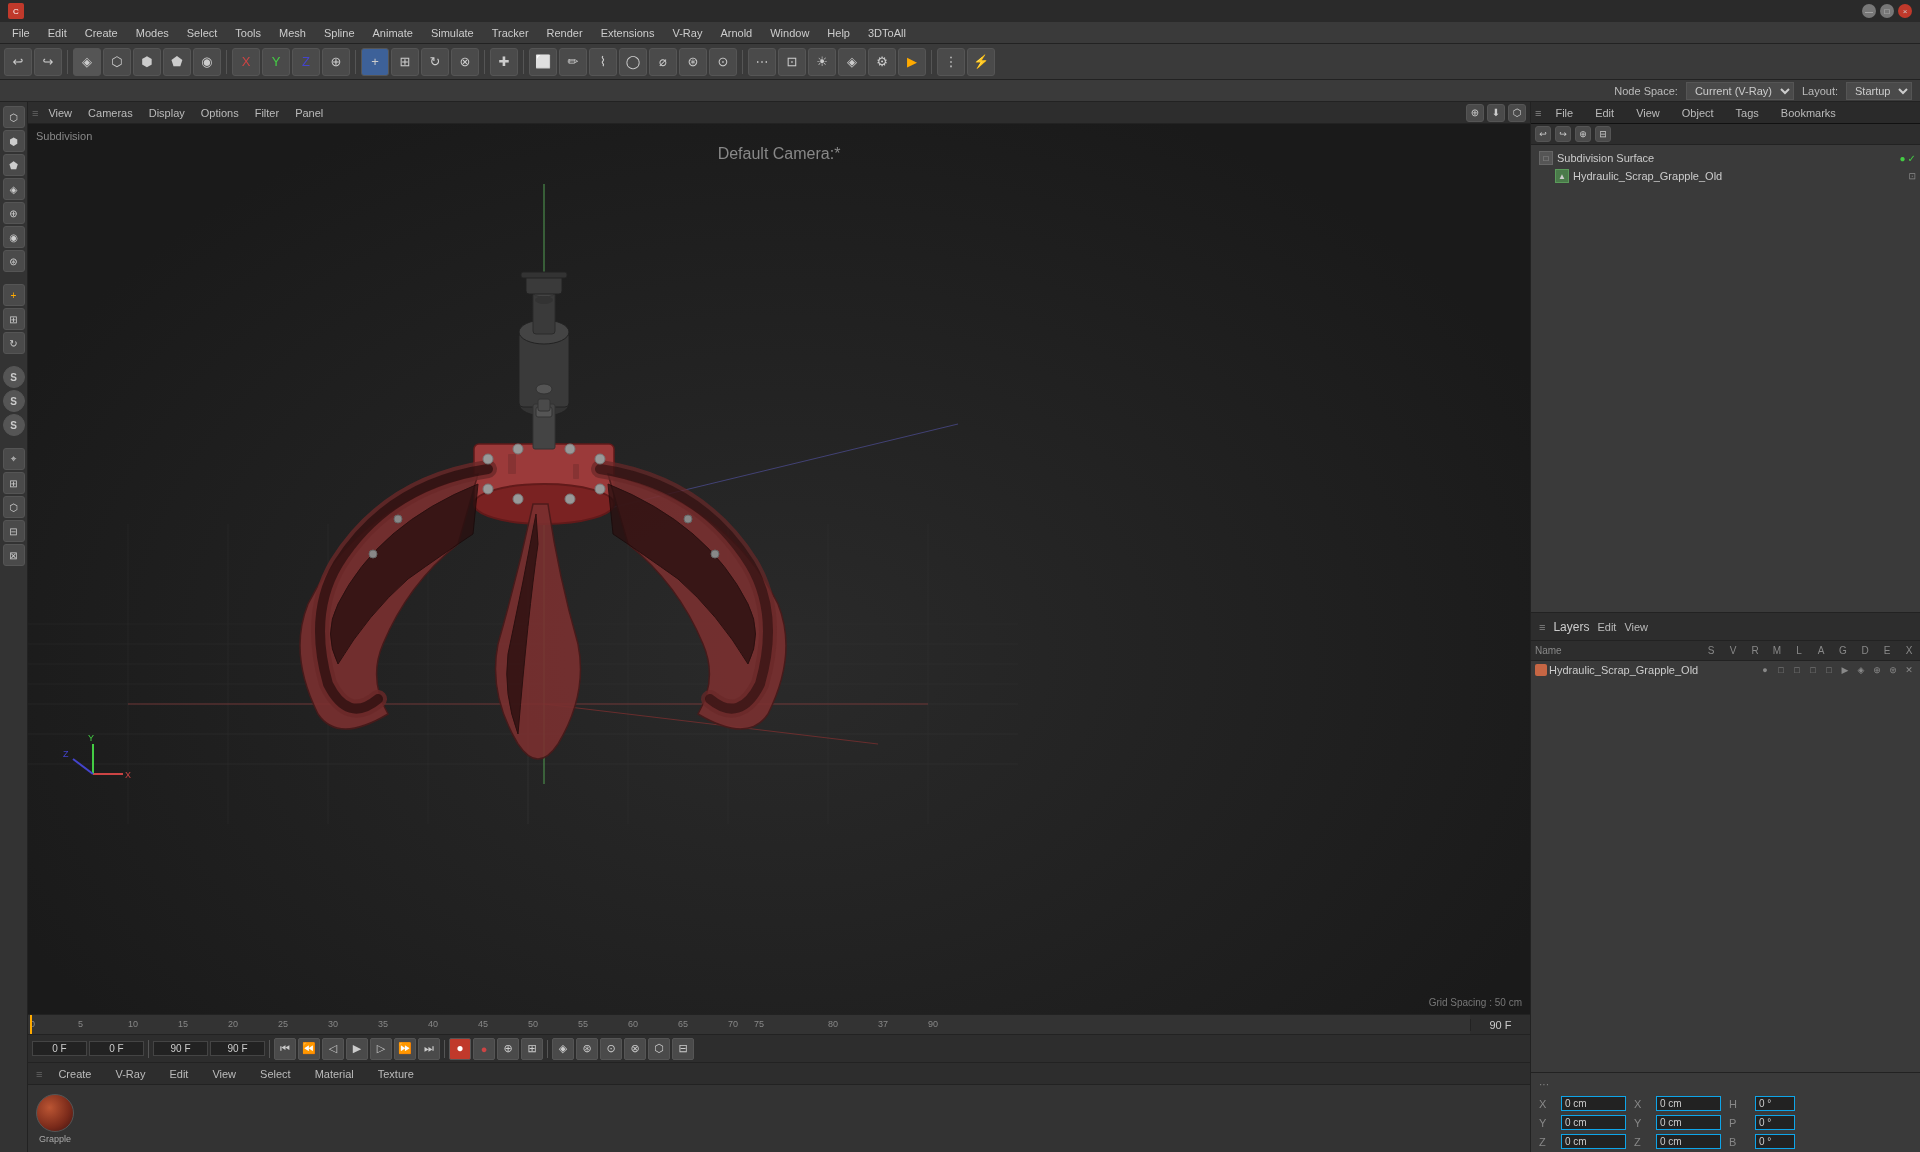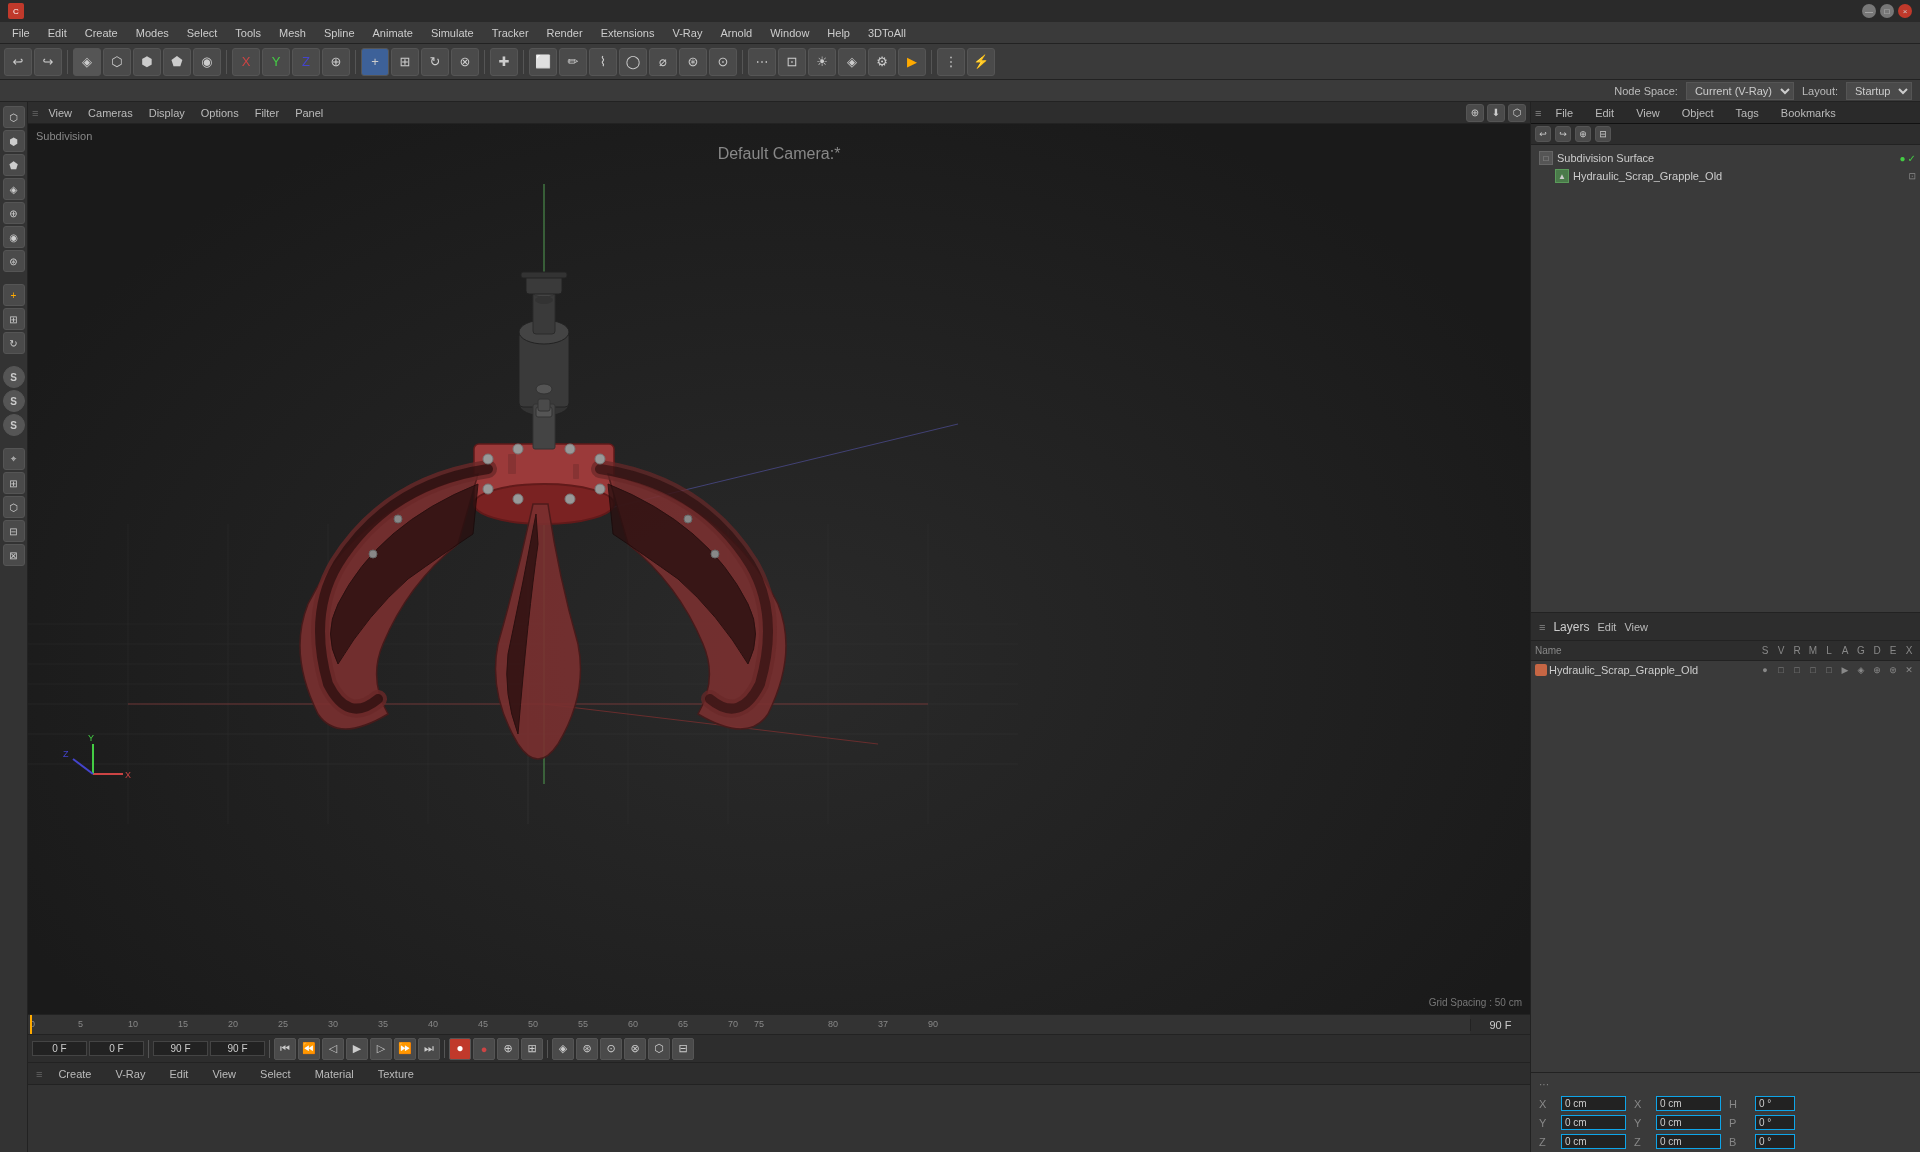--- a/index.html
+++ b/index.html
@@ -664,20 +664,27 @@
       <div id="material-toolbar">
         <span style="color:#666;font-size:11px;">≡</span>
         <span class="menu-item">Create</span>
         <span class="menu-item">V-Ray</span>
         <span class="menu-item">Edit</span>
         <span class="menu-item">View</span>
         <span class="menu-item">Select</span>
         <span class="menu-item">Material</span>
         <span class="menu-item">Texture</span>
       </div>
+      <div id="material-content">
+        <div class="material-item">
+          <div class="material-preview" style="background: radial-gradient(circle at 35% 35%, #bb5533, #7a2a1a 60%, #3a1010); width:38px;height:38px;border-radius:50%;border:1px solid #555;">
+          </div>
+          <span class="material-name">Grapple</span>
+        </div>
+      </div>
     </div>
 
   </div>
 
   <div id="right-panel">
 
     <div id="right-panel-tabs">
       <span style="color:#888;font-size:11px;">≡</span>
       <span class="rp-tab">File</span>
       <span class="rp-tab">Edit</span>
@@ -715,21 +722,21 @@
     </div>
 
     <div id="layers-panel">
       <div id="layers-toolbar">
         <span style="color:#888;font-size:11px;">≡</span>
         <span style="font-size:12px;color:#ccc;font-weight:500;">Layers</span>
         <span style="font-size:11px;color:#bbb;cursor:pointer;">Edit</span>
         <span style="font-size:11px;color:#bbb;cursor:pointer;">View</span>
       </div>
 
-      <div id="layers-header" style="display:flex;align-items:center;padding:0 4px;gap:2px;height:20px;background:#2d2d2d;border-bottom:1px solid #222;font-size:10px;color:#888;">
+      <div id="layers-header" style="display:flex;align-items:center;padding:0 4px;gap:8px;height:20px;background:#2d2d2d;border-bottom:1px solid #222;font-size:10px;color:#888;">
         <span style="flex:1;">Name</span>
         <span style="width:14px;text-align:center;">S</span>
         <span style="width:14px;text-align:center;">V</span>
         <span style="width:14px;text-align:center;">R</span>
         <span style="width:14px;text-align:center;">M</span>
         <span style="width:14px;text-align:center;">L</span>
         <span style="width:14px;text-align:center;">A</span>
         <span style="width:14px;text-align:center;">G</span>
         <span style="width:14px;text-align:center;">D</span>
         <span style="width:14px;text-align:center;">E</span>

